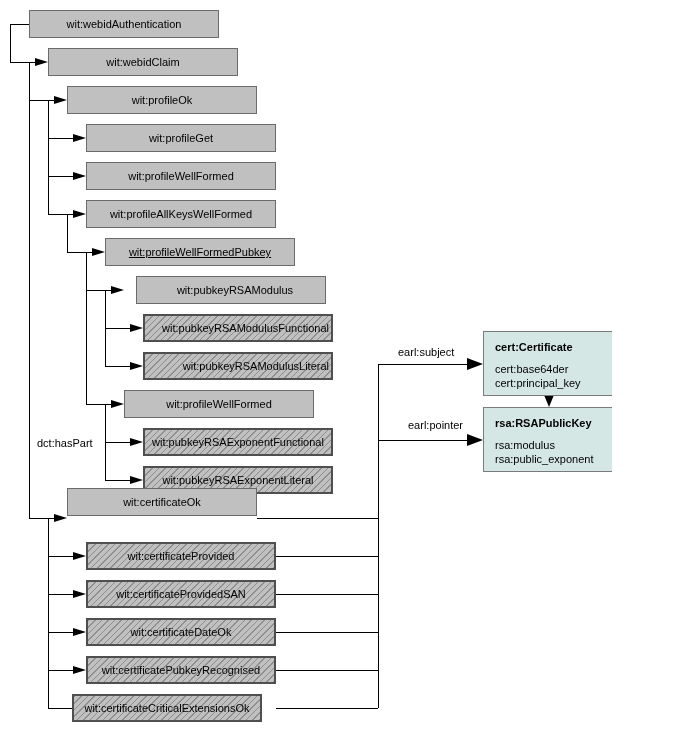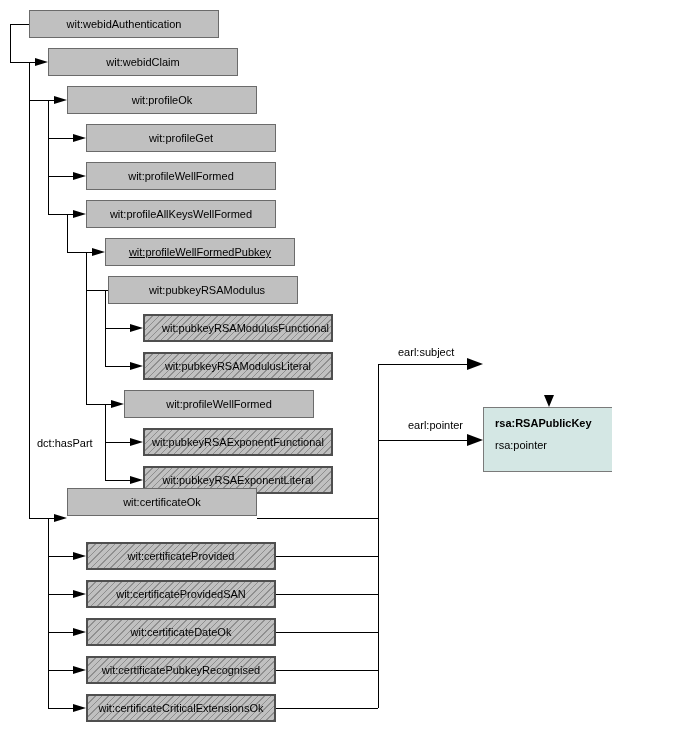--- a/index.html
+++ b/index.html
@@ -167,27 +167,27 @@
       </div>
       <div class="node" style="left: 86px; top: 162px;">
         <span>wit:profileWellFormed</span>
       </div>
       <div class="node" style="left: 86px; top: 200px;">
         <span>wit:profileAllKeysWellFormed</span>
       </div>
       <div class="node" style="left: 105px; top: 238px; text-decoration: underline;">
         <span>wit:profileWellFormedPubkey</span>
       </div>
-      <div class="node" style="left: 108px; top: 276px; padding-left: 8px;">
+      <div class="node" style="left: 136px; top: 276px; padding-left: 8px;">
         <span>wit:pubkeyRSAModulus</span>
       </div>
       <div class="node hatched" style="left: 143px; top: 314px; justify-content: flex-end;">
         <span>wit:pubkeyRSAModulusFunctional</span>
       </div>
-      <div class="node hatched" style="left: 143px; top: 352px;">
+      <div class="node hatched" style="left: 143px; top: 352px; justify-content: flex-end;">
         <span>wit:pubkeyRSAModulusLiteral</span>
       </div>
       <div class="node" style="left: 124px; top: 390px;">
         <span>wit:profileWellFormed</span>
       </div>
       <div class="node hatched" style="left: 143px; top: 428px;">
         <span>wit:pubkeyRSAExponentFunctional</span>
       </div>
       <div class="node hatched" style="left: 143px; top: 466px;">
         <span>wit:pubkeyRSAExponentLiteral</span>
@@ -200,32 +200,40 @@
       </div>
       <div class="node hatched" style="left: 86px; top: 580px;">
         <span>wit:certificateProvidedSAN</span>
       </div>
       <div class="node hatched" style="left: 86px; top: 618px;">
         <span>wit:certificateDateOk</span>
       </div>
       <div class="node hatched" style="left: 86px; top: 656px;">
         <span>wit:certificatePubkeyRecognised</span>
       </div>
-      <div class="node hatched" style="left: 86px; top: 694px;">
+      <div class="node hatched" style="left: 72px; top: 694px;">
         <span>wit:certificateCriticalExtensionsOk</span>
       </div>
     </div>
 
   <div class="edge-label" id="edge-label-haspart">dct:hasPart</div>
 
   <div class="edge-label" id="edge-label-subject">earl:subject</div>
 
   <div class="edge-label" id="edge-label-pointer">earl:pointer</div>
 
+  <div class="entity" id="entity-cert">
+    <div class="entity-title">cert:Certificate</div>
+    <div class="entity-attrs">
+      <div class="entity-attr">cert:base64der</div>
+      <div class="entity-attr">cert:principal_key</div>
+    </div>
+  </div>
 
   <div class="entity" id="entity-rsa">
     <div class="entity-title">rsa:RSAPublicKey</div>
     <div class="entity-attrs">
-      <div class="entity-attr">rsa:pointer</div>
+      <div class="entity-attr">rsa:modulus</div>
+      <div class="entity-attr">rsa:public_exponent</div>
     </div>
   </div>
 
 </div>
 
 </body></html>

